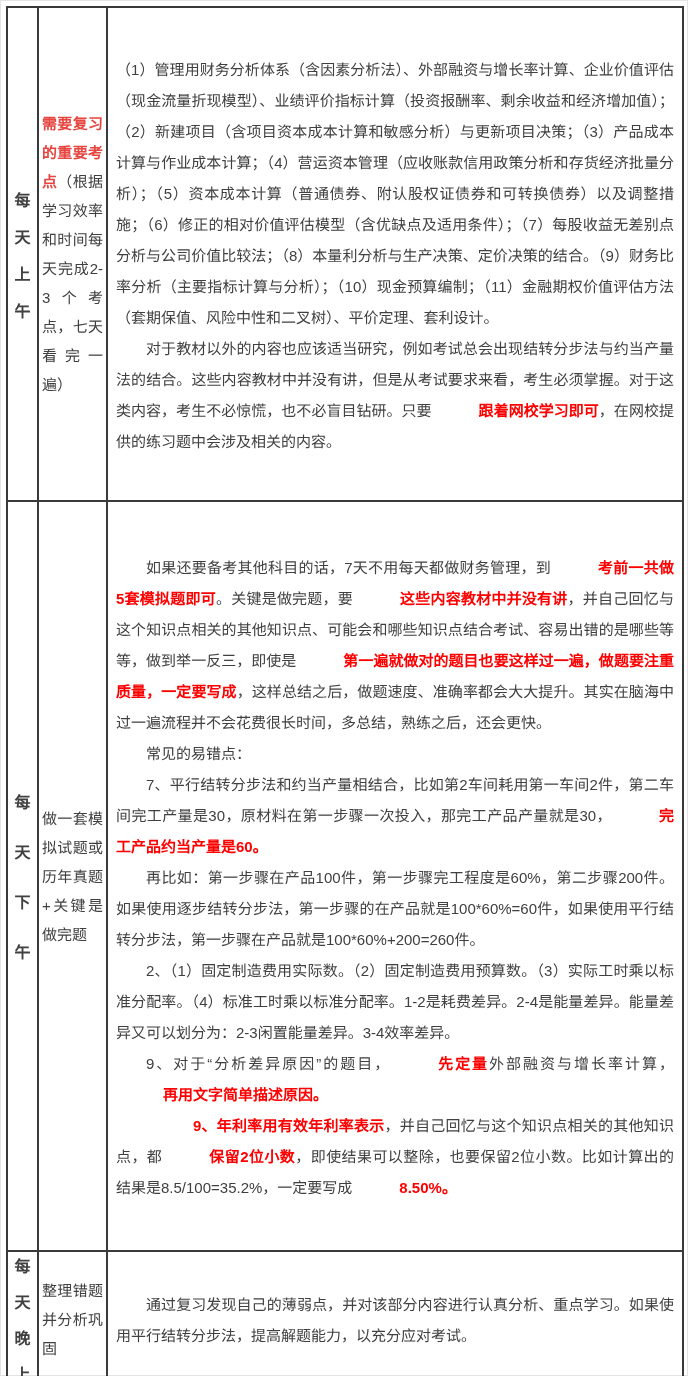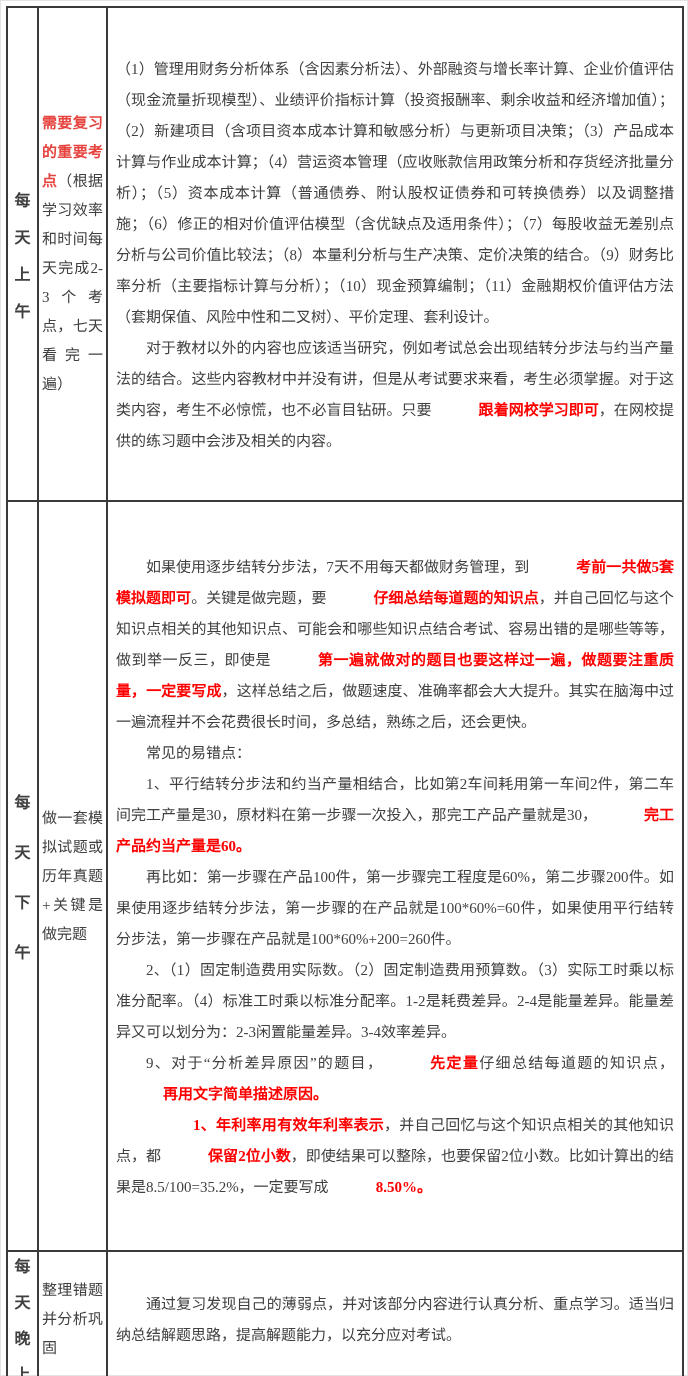--- a/index.html
+++ b/index.html
@@ -21,21 +21,20 @@
     border:1px solid #e3e3e3;
   }
   table.schedule{
     border-collapse:collapse;
     width:676px;
     table-layout:fixed;
   }
   table.schedule td{
     border:2px solid var(--border);
     vertical-align:middle;
-    font-family:Liberation Serif, serif;
   }
   col.c1{width:31px;}
   col.c2{width:69px;}
   col.c3{width:576px;}
   tr.r0{height:494px;}
   tr.r1{height:750px;}
   tr.r2{height:116px;}
   td.time{text-align:center;}
   .vchars{
     display:flex;flex-direction:column;
@@ -98,43 +97,43 @@
               <span>天</span>
               <span>下</span>
               <span>午</span>
             </div>
         </td>
         <td class="task">
           <div class="task-text"><span>做一套模拟试题或历年真题+关键是做完题</span></div>
         </td>
         <td class="content">
           <div class="paras">
-              <p class="para"><span>如果使用逐步结转分步法，7天不用每天都做财务管理，到</span><span class="red">考前一共做5套模拟题即可</span><span>。关键是做完题，要</span><span class="red">仔细总结每道题的知识点</span><span>，并自己回忆与这个知识点相关的其他知识点、可能会和哪些知识点结合考试、容易出错的是哪些等等，做到举一反三，即使是</span><span class="red">第一遍就做对的题目也要这样过一遍，做题要注重质量，一定要写成</span><span>，这样总结之后，做题速度、准确率都会大大提升。其实在脑海中过一遍流程并不会花费很长时间，多总结，熟练之后，还会更快。</span></p>
+              <p class="para"><span>如果还要备考其他科目的话，7天不用每天都做财务管理，到</span><span class="red">考前一共做5套模拟题即可</span><span>。关键是做完题，要</span><span class="red">这些内容教材中并没有讲</span><span>，并自己回忆与这个知识点相关的其他知识点、可能会和哪些知识点结合考试、容易出错的是哪些等等，做到举一反三，即使是</span><span class="red">第一遍就做对的题目也要这样过一遍，做题要注重质量，一定要写成</span><span>，这样总结之后，做题速度、准确率都会大大提升。其实在脑海中过一遍流程并不会花费很长时间，多总结，熟练之后，还会更快。</span></p>
               <p class="para"><span>常见的易错点：</span></p>
-              <p class="para"><span>1、平行结转分步法和约当产量相结合，比如第2车间耗用第一车间2件，第二车间完工产量是30，原材料在第一步骤一次投入，那完工产品产量就是30，</span><span class="red">完工产品约当产量是60。</span></p>
+              <p class="para"><span>7、平行结转分步法和约当产量相结合，比如第2车间耗用第一车间2件，第二车间完工产量是30，原材料在第一步骤一次投入，那完工产品产量就是30，</span><span class="red">完工产品约当产量是60。</span></p>
               <p class="para"><span>再比如：第一步骤在产品100件，第一步骤完工程度是60%，第二步骤200件。如果使用逐步结转分步法，第一步骤的在产品就是100*60%=60件，如果使用平行结转分步法，第一步骤在产品就是100*60%+200=260件。</span></p>
               <p class="para"><span>2、（1）固定制造费用实际数。（2）固定制造费用预算数。（3）实际工时乘以标准分配率。（4）标准工时乘以标准分配率。1-2是耗费差异。2-4是能量差异。能量差异又可以划分为：2-3闲置能量差异。3-4效率差异。</span></p>
-              <p class="para"><span>9、对于“分析差异原因”的题目，</span><span class="red">先定量</span><span>仔细总结每道题的知识点，</span><span class="red">再用文字简单描述原因。</span></p>
-              <p class="para"><span class="red">1、年利率用有效年利率表示</span><span>，并自己回忆与这个知识点相关的其他知识点，都</span><span class="red">保留2位小数</span><span>，即使结果可以整除，也要保留2位小数。比如计算出的结果是8.5/100=35.2%，一定要写成</span><span class="red">8.50%。</span></p>
+              <p class="para"><span>9、对于“分析差异原因”的题目，</span><span class="red">先定量</span><span>外部融资与增长率计算，</span><span class="red">再用文字简单描述原因。</span></p>
+              <p class="para"><span class="red">9、年利率用有效年利率表示</span><span>，并自己回忆与这个知识点相关的其他知识点，都</span><span class="red">保留2位小数</span><span>，即使结果可以整除，也要保留2位小数。比如计算出的结果是8.5/100=35.2%，一定要写成</span><span class="red">8.50%。</span></p>
             </div>
         </td>
       </tr>
       <tr class="r2">
         <td class="time">
           <div class="vchars">
               <span>每</span>
               <span>天</span>
               <span>晚</span>
               <span>上</span>
             </div>
         </td>
         <td class="task">
           <div class="task-text"><span>整理错题并分析巩固</span></div>
         </td>
         <td class="content">
           <div class="paras">
-              <p class="para"><span>通过复习发现自己的薄弱点，并对该部分内容进行认真分析、重点学习。适当归纳总结解题思路，提高解题能力，以充分应对考试。</span></p>
+              <p class="para"><span>通过复习发现自己的薄弱点，并对该部分内容进行认真分析、重点学习。如果使用平行结转分步法，提高解题能力，以充分应对考试。</span></p>
             </div>
         </td>
       </tr>
     </tbody>
   </table>
 </div>
 
 </body></html>

